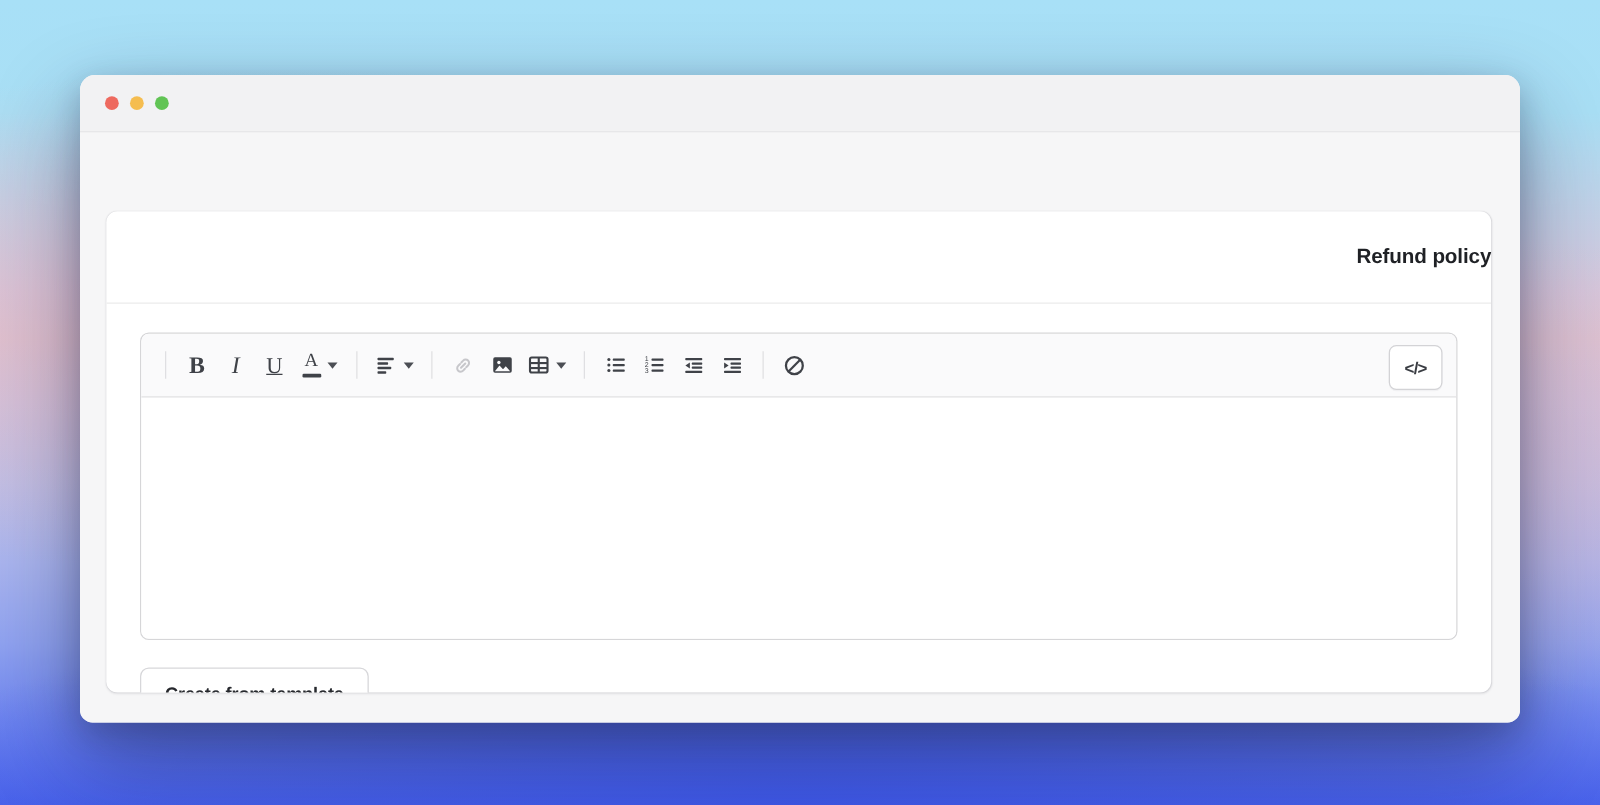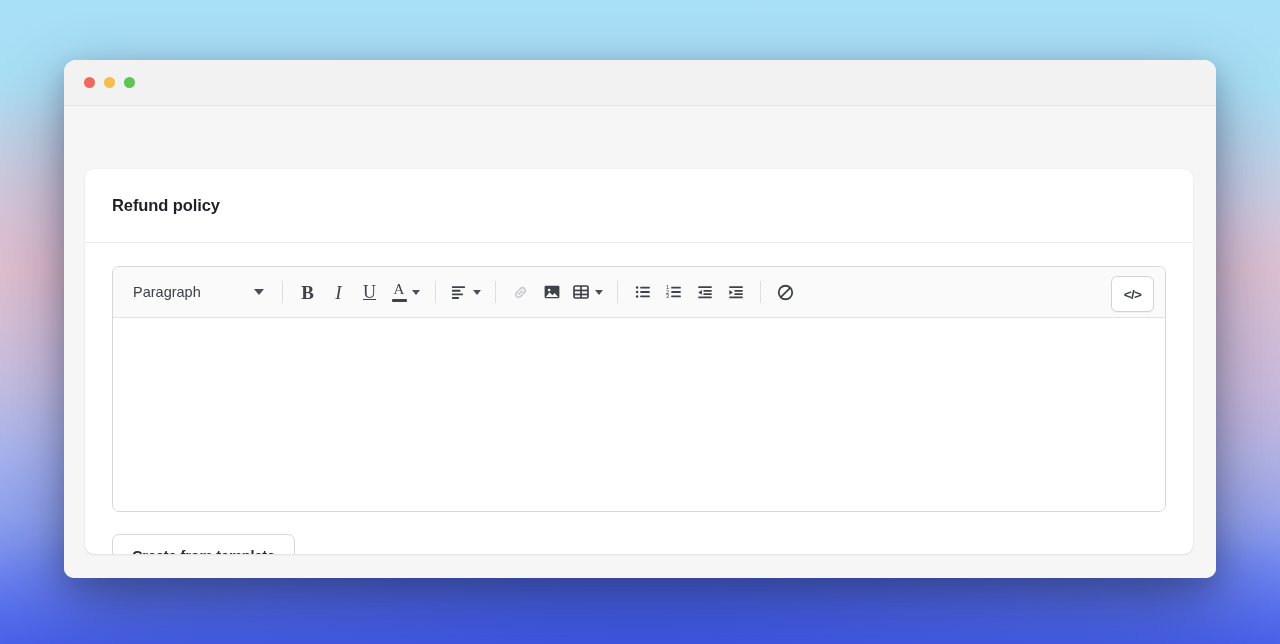--- a/index.html
+++ b/index.html
@@ -100,20 +100,21 @@
     box-shadow: 0 1px 2px rgba(20,24,40,0.09), 0 0 1px rgba(20,24,40,0.10);
     overflow: hidden;
   }
   #card-header {
     height: 74px;
     border-bottom: 1px solid #ebebeb;
     display: flex;
     align-items: center;
     padding-left: 27px;
     box-sizing: border-box;
+    justify-content: flex-end;
   }
   #card-title {
     font-size: 16.5px;
     font-weight: bold;
     color: #1f2125;
     letter-spacing: -0.1px;
   }
   #card-body {
     padding: 23px 27px 0 27px;
   }
@@ -292,24 +293,20 @@
       <div id="card-header">
         <div id="card-title">Refund policy</div>
       </div>
 
       <div id="card-body">
 
         <div id="editor">
 
           <div id="toolbar">
 
-            <div id="paragraph-select">
-              <span id="paragraph-label">Paragraph</span>
-              <span class="caret"></span>
-            </div>
 
             <div class="tb-sep"></div>
 
             <div class="tb-group">
               <div class="tb-btn">
                 <span class="glyph bold">B</span>
               </div>
               <div class="tb-btn">
                 <span class="glyph italic">I</span>
               </div>

